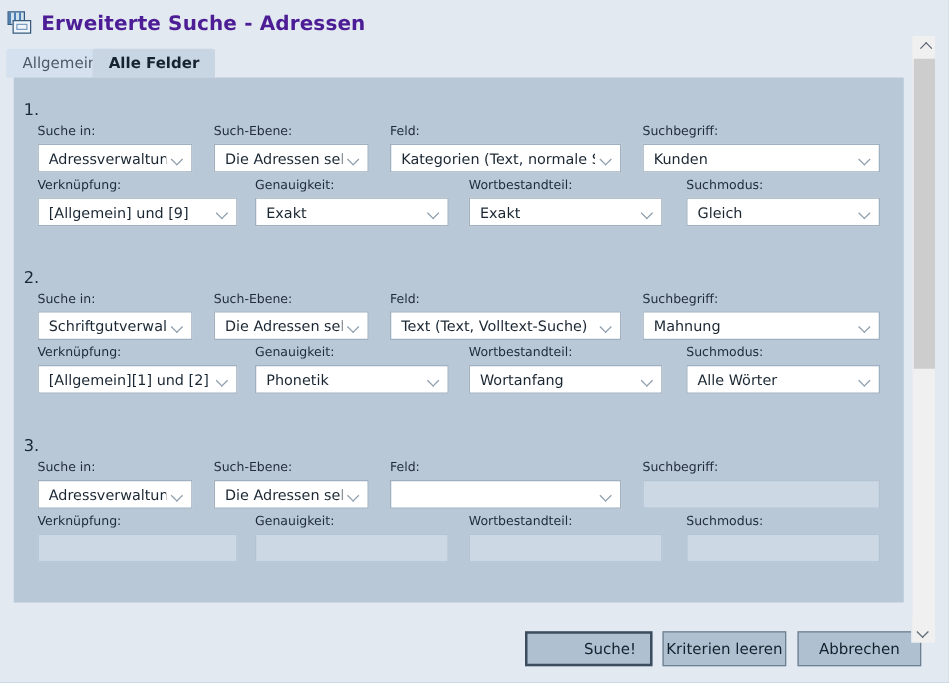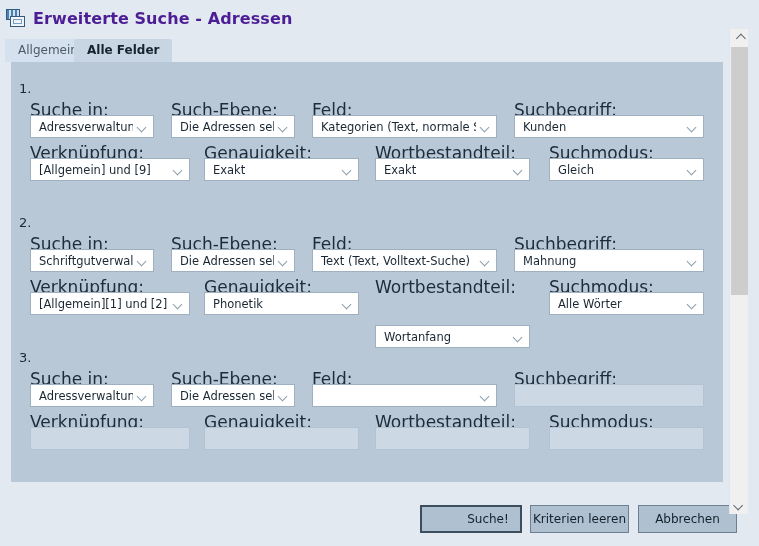--- a/index.html
+++ b/index.html
@@ -112,21 +112,21 @@
 
   .group-num {
     position: absolute;
     font-size: 13px;
     color: #1b2835;
     font-weight: normal;
   }
 
   .fld-label {
     position: absolute;
-    font-size: 17px;
+    font-size: 10px;
     color: #1e2b38;
     white-space: nowrap;
   }
 
   .combo {
     position: absolute;
     height: 23px;
     background: #ffffff;
     border: 1px solid #9fb0c0;
     box-sizing: border-box;
@@ -306,21 +306,21 @@
       <div class="combo" style="left: 19px; top: 230px; width: 160px;">
         <span class="val">[Allgemein][1] und [2]</span>
         <span class="arrow"></span>
       </div>
       <div class="fld-label" style="left: 193px; top: 215px;">Genauigkeit:</div>
       <div class="combo" style="left: 193px; top: 230px; width: 155px;">
         <span class="val">Phonetik</span>
         <span class="arrow"></span>
       </div>
       <div class="fld-label" style="left: 364px; top: 215px;">Wortbestandteil:</div>
-      <div class="combo" style="left: 364px; top: 230px; width: 155px; margin-top: 33px;">
+      <div class="combo" style="left: 364px; top: 230px; width: 155px;">
         <span class="val">Wortanfang</span>
         <span class="arrow"></span>
       </div>
       <div class="fld-label" style="left: 538px; top: 215px;">Suchmodus:</div>
       <div class="combo" style="left: 538px; top: 230px; width: 155px;">
         <span class="val">Alle Wörter</span>
         <span class="arrow"></span>
       </div>
       <div class="group-num" style="left: 8px; top: 288px;">3.</div>
       <div class="fld-label" style="left: 19px; top: 307px;">Suche in:</div>

